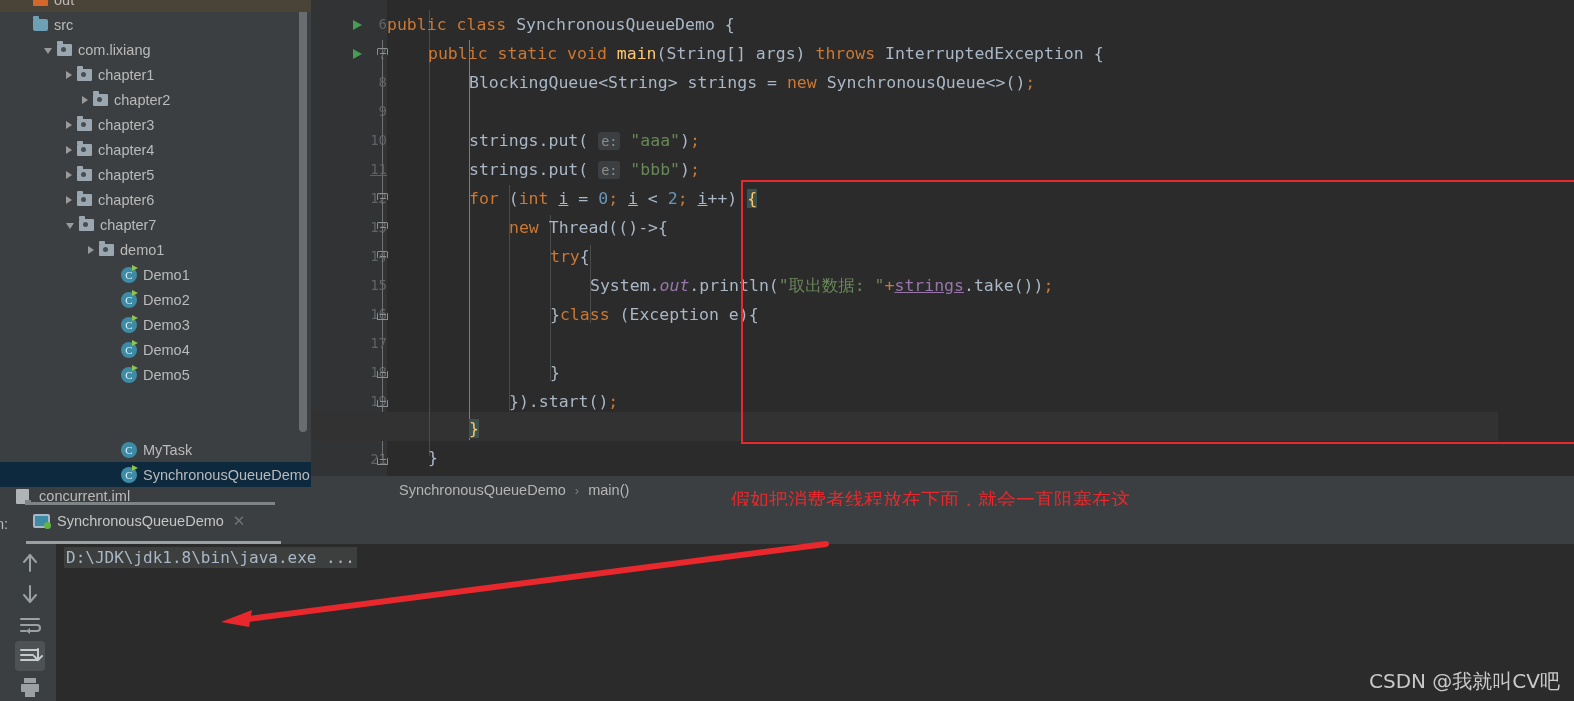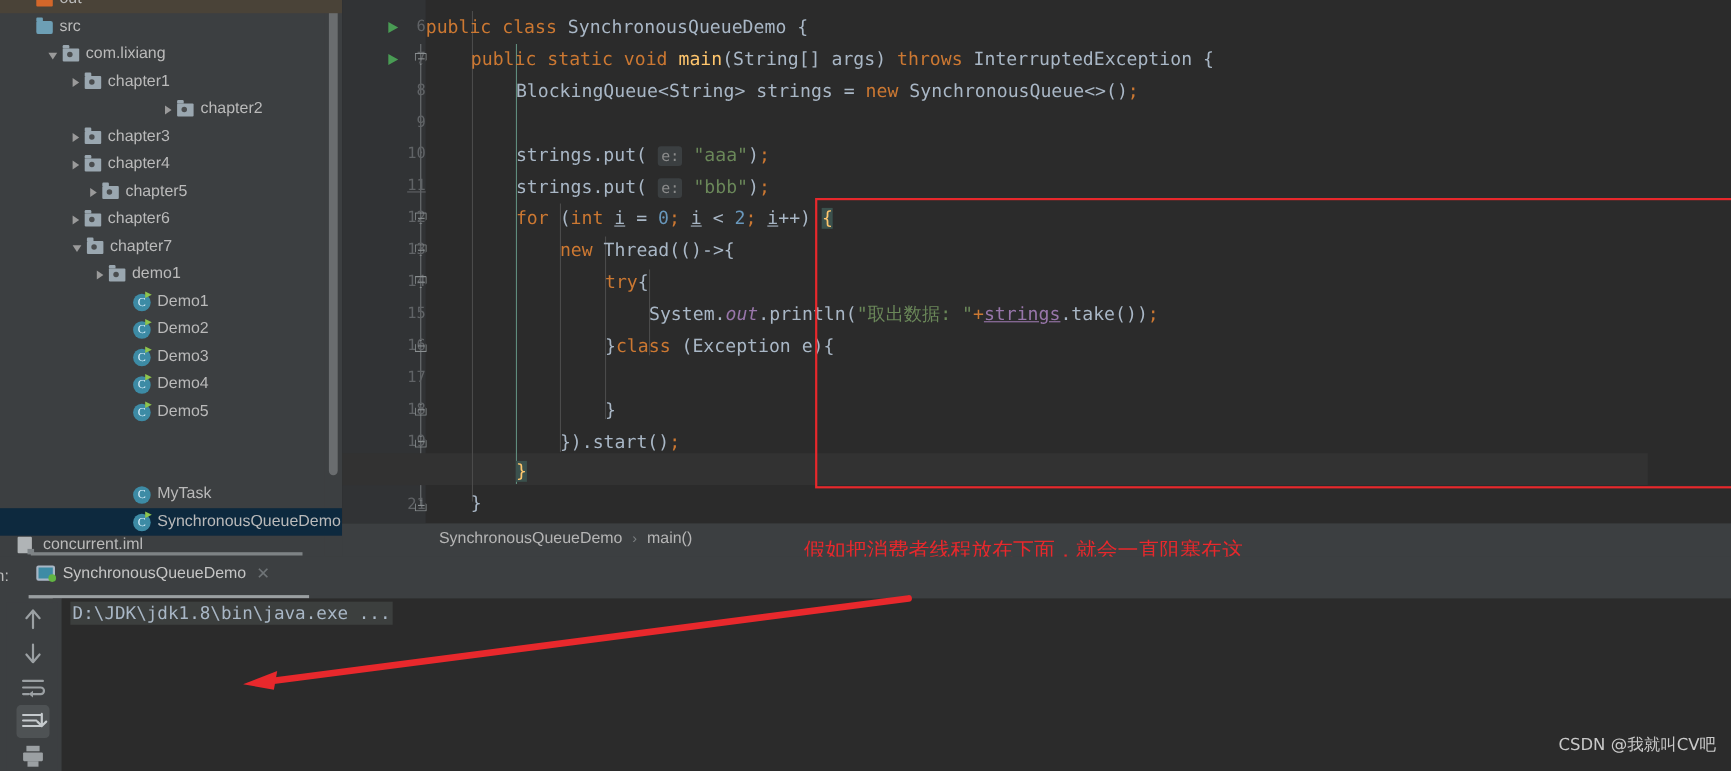--- a/index.html
+++ b/index.html
@@ -168,38 +168,38 @@
     font-family:"DejaVu Sans Mono",monospace;font-size:16px;color:#a9b7c6;
     background:#3c3f3e;padding:1px 2px;white-space:pre;
   }
   #console-leftbar{position:absolute;left:48px;top:544px;width:8px;height:157px;background:#3c3f41;}
   #console-divider{position:absolute;left:42px;top:548px;width:1px;height:153px;background:#4f5355;}
 
   
   #arrow-svg{position:absolute;left:0;top:0;width:1574px;height:701px;pointer-events:none;}
 
   #watermark{
-    position:absolute;right:14px;top:668px;font-size:15px;color:#c9c9c9;
+    position:absolute;right:14px;top:668px;font-size:20px;color:#c9c9c9;
     font-family:"DejaVu Sans","Liberation Sans",sans-serif;
   }
 </style>
 </head>
 <body>
 
 <div id="sidebar">
   <div id="sb-track"></div>
   <div id="sb-scroll"></div>
 <div class="tree-row selbrown" style="position: absolute; top: -13px; left: 0px; width: 311px;"><span style="display: inline-block; width: 10px;"></span><span class="arrow none"></span><span class="ic ic-out"></span><span class="tlabel">out</span></div>
     <div class="tree-row" style="position: absolute; top: 12px; left: 0px; width: 311px;"><span style="display: inline-block; width: 10px;"></span><span class="arrow none"></span><span class="ic ic-folder"></span><span class="tlabel">src</span></div>
     <div class="tree-row" style="position: absolute; top: 37px; left: 0px; width: 311px;"><span style="display: inline-block; width: 32px;"></span><span class="arrow open"></span><span class="ic ic-pkg"></span><span class="tlabel">com.lixiang</span></div>
     <div class="tree-row" style="position: absolute; top: 62px; left: 0px; width: 311px;"><span style="display: inline-block; width: 54px;"></span><span class="arrow closed"></span><span class="ic ic-pkg"></span><span class="tlabel">chapter1</span></div>
-    <div class="tree-row" style="position: absolute; top: 87px; left: 0px; width: 311px; text-align: center;"><span style="display: inline-block; width: 54px;"></span><span class="arrow closed"></span><span class="ic ic-pkg"></span><span class="tlabel">chapter2</span></div>
+    <div class="tree-row" style="position: absolute; top: 87px; left: 16px; width: 311px;"><span style="display: inline-block; width: 54px;"></span><span class="arrow closed"></span><span class="ic ic-pkg"></span><span class="tlabel">chapter2</span></div>
     <div class="tree-row" style="position: absolute; top: 112px; left: 0px; width: 311px;"><span style="display: inline-block; width: 54px;"></span><span class="arrow closed"></span><span class="ic ic-pkg"></span><span class="tlabel">chapter3</span></div>
     <div class="tree-row" style="position: absolute; top: 137px; left: 0px; width: 311px;"><span style="display: inline-block; width: 54px;"></span><span class="arrow closed"></span><span class="ic ic-pkg"></span><span class="tlabel">chapter4</span></div>
-    <div class="tree-row" style="position: absolute; top: 162px; left: 0px; width: 311px; margin-left: 16px;"><span style="display: inline-block; width: 54px;"></span><span class="arrow closed"></span><span class="ic ic-pkg"></span><span class="tlabel">chapter5</span></div>
+    <div class="tree-row" style="position: absolute; top: 162px; left: 0px; width: 311px;"><span style="display: inline-block; width: 54px;"></span><span class="arrow closed"></span><span class="ic ic-pkg"></span><span class="tlabel">chapter5</span></div>
     <div class="tree-row" style="position: absolute; top: 187px; left: 0px; width: 311px;"><span style="display: inline-block; width: 54px;"></span><span class="arrow closed"></span><span class="ic ic-pkg"></span><span class="tlabel">chapter6</span></div>
     <div class="tree-row" style="position: absolute; top: 212px; left: 0px; width: 311px;"><span style="display: inline-block; width: 54px;"></span><span class="arrow open"></span><span class="ic ic-pkg"></span><span class="tlabel">chapter7</span></div>
     <div class="tree-row" style="position: absolute; top: 237px; left: 0px; width: 311px;"><span style="display: inline-block; width: 76px;"></span><span class="arrow closed"></span><span class="ic ic-pkg"></span><span class="tlabel">demo1</span></div>
     <div class="tree-row" style="position: absolute; top: 262px; left: 0px; width: 311px;"><span style="display: inline-block; width: 98px;"></span><span class="arrow none"></span><span class="ic ic-class runnable">C</span><span class="tlabel">Demo1</span></div>
     <div class="tree-row" style="position: absolute; top: 287px; left: 0px; width: 311px;"><span style="display: inline-block; width: 98px;"></span><span class="arrow none"></span><span class="ic ic-class runnable">C</span><span class="tlabel">Demo2</span></div>
     <div class="tree-row" style="position: absolute; top: 312px; left: 0px; width: 311px;"><span style="display: inline-block; width: 98px;"></span><span class="arrow none"></span><span class="ic ic-class runnable">C</span><span class="tlabel">Demo3</span></div>
     <div class="tree-row" style="position: absolute; top: 337px; left: 0px; width: 311px;"><span style="display: inline-block; width: 98px;"></span><span class="arrow none"></span><span class="ic ic-class runnable">C</span><span class="tlabel">Demo4</span></div>
     <div class="tree-row" style="position: absolute; top: 362px; left: 0px; width: 311px;"><span style="display: inline-block; width: 98px;"></span><span class="arrow none"></span><span class="ic ic-class runnable">C</span><span class="tlabel">Demo5</span></div>
     <div class="tree-row" style="position: absolute; top: 437px; left: 0px; width: 311px;"><span style="display: inline-block; width: 98px;"></span><span class="arrow none"></span><span class="ic ic-class">C</span><span class="tlabel">MyTask</span></div>
     <div class="tree-row sel" style="position: absolute; top: 462px; left: 0px; width: 311px;"><span style="display: inline-block; width: 98px;"></span><span class="arrow none"></span><span class="ic ic-class runnable">C</span><span class="tlabel">SynchronousQueueDemo</span></div>

